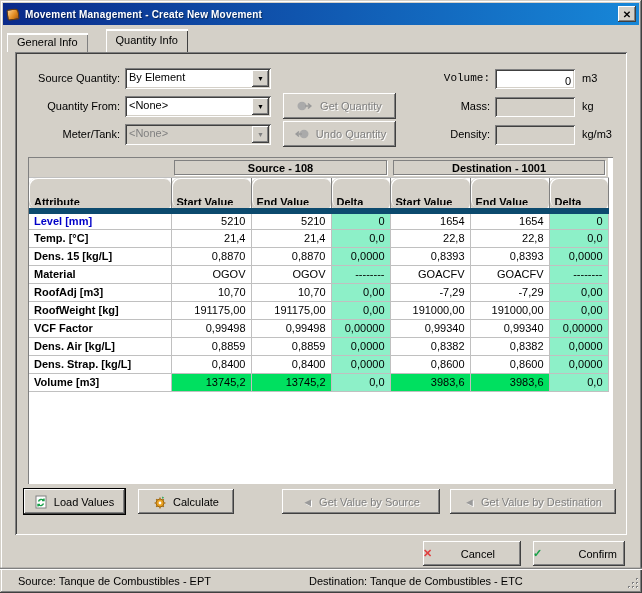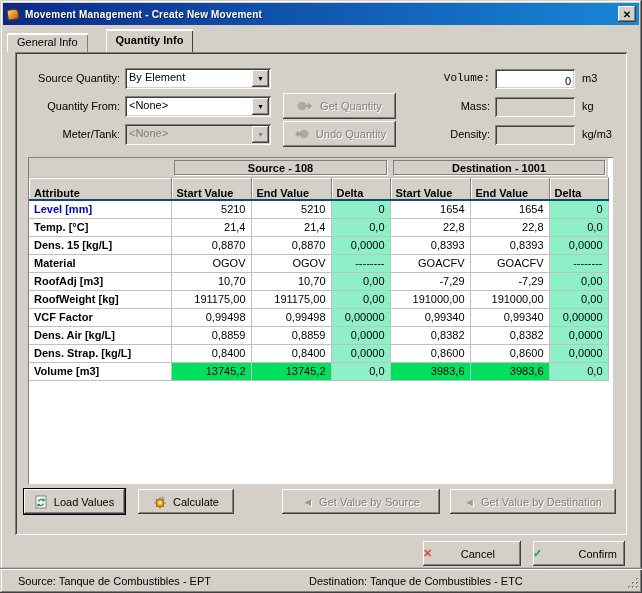--- a/index.html
+++ b/index.html
@@ -37,21 +37,20 @@
   
   .tabs{position:absolute; left:7px; top:29px; display:flex; align-items:flex-end; height:23px;}
   .tab{
     height:19px; padding:2px 10px 0 10px; background:var(--face);
     box-shadow: inset 1px 1px #fff, inset -1px 0 #808080;
     border-top:1px solid #fff; margin-right:18px;
   }
   .tab.active{
     height:23px; padding-top:4px; position:relative; z-index:2;
     box-shadow: inset 1px 1px #fff, inset -1px 0 #404040;
-    font-weight: bold;
   }
   
   .panel{
     position:absolute; left:15px; top:52px; width:612px; height:483px;
     background:var(--face);
     box-shadow: inset 1px 1px #808080, inset -1px -1px #ffffff,
                 inset 2px 2px #404040, inset -2px -2px #d4d0c8;
   }
   .frow-label{position:absolute; text-align:right; width:95px;}
   .combo{
@@ -93,23 +92,24 @@
     overflow:hidden;
   }
   table.grid{border-collapse:collapse; table-layout:fixed; width:579px; margin:1px 0 0 1px;}
   table.grid td{height:18px; overflow:hidden; white-space:nowrap;}
   .grow td{background:var(--face); height:20px; border-bottom:1px solid #c0c0c0;}
   .group-box{
     margin:2px 3px; height:15px; border:1px solid #808080; background:var(--face);
     box-shadow:1px 1px 0 #fff; text-align:center; font-weight:bold; padding-top:1px;
   }
   .hrow td{
-    background:var(--face); font-weight:bold; padding:9px 0 0 5px; height:20px;
-    border-right:1px solid #808080; border-bottom:2px solid #0c4a6e;
+    background:var(--face); font-weight:bold; padding:18px 0 0 5px; height:20px;
+    border-right:1px solid #808080; border-bottom:6px solid #0c4a6e;
     box-shadow: inset 1px 1px #fff;
+    border-radius: 8px;
   }
   td.attr{font-weight:bold; padding-left:5px; border-right:1px solid #c0c0c0; border-bottom:1px solid #c0c0c0; background:#fff;}
   td.attr.blue{color:var(--navy);}
   td.val{text-align:right; padding-right:5px; border-right:1px solid #c0c0c0; border-bottom:1px solid #c0c0c0; background:#fff;}
   td.val.delta{background:var(--mint);}
   td.val.vol{background:var(--bright);}
   
   .statusbar{
     position:absolute; left:0; right:0; bottom:2px; height:22px;
     border-top:1px solid #fff; box-shadow:0 -2px 0 #80808055;

